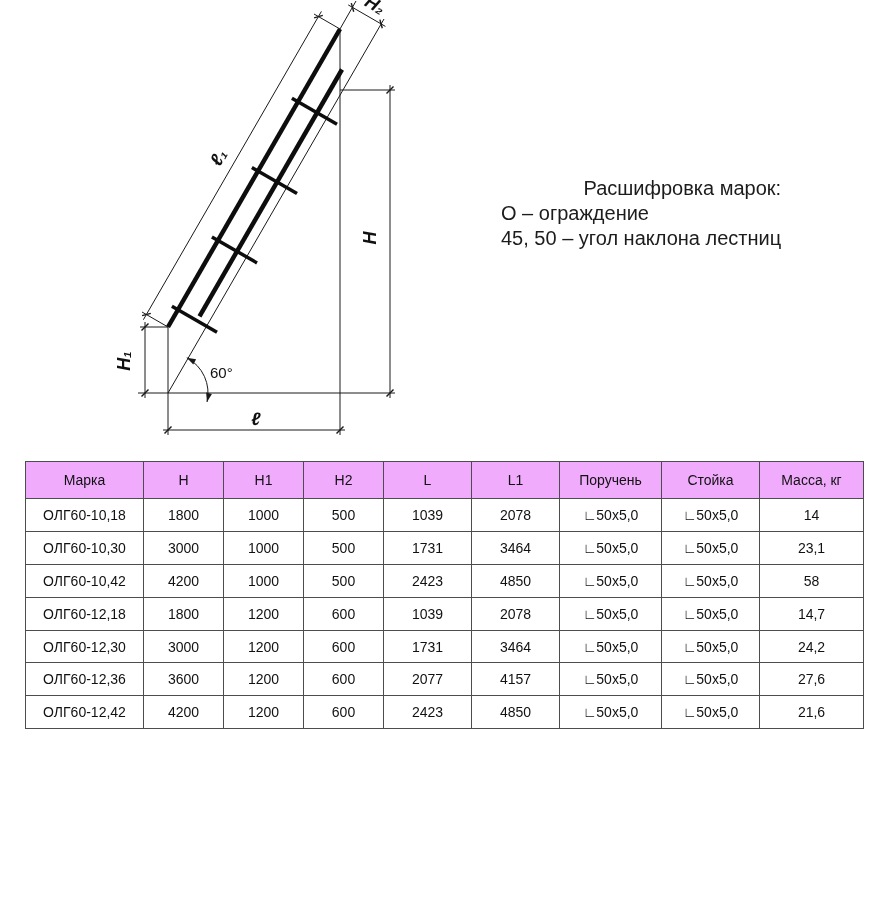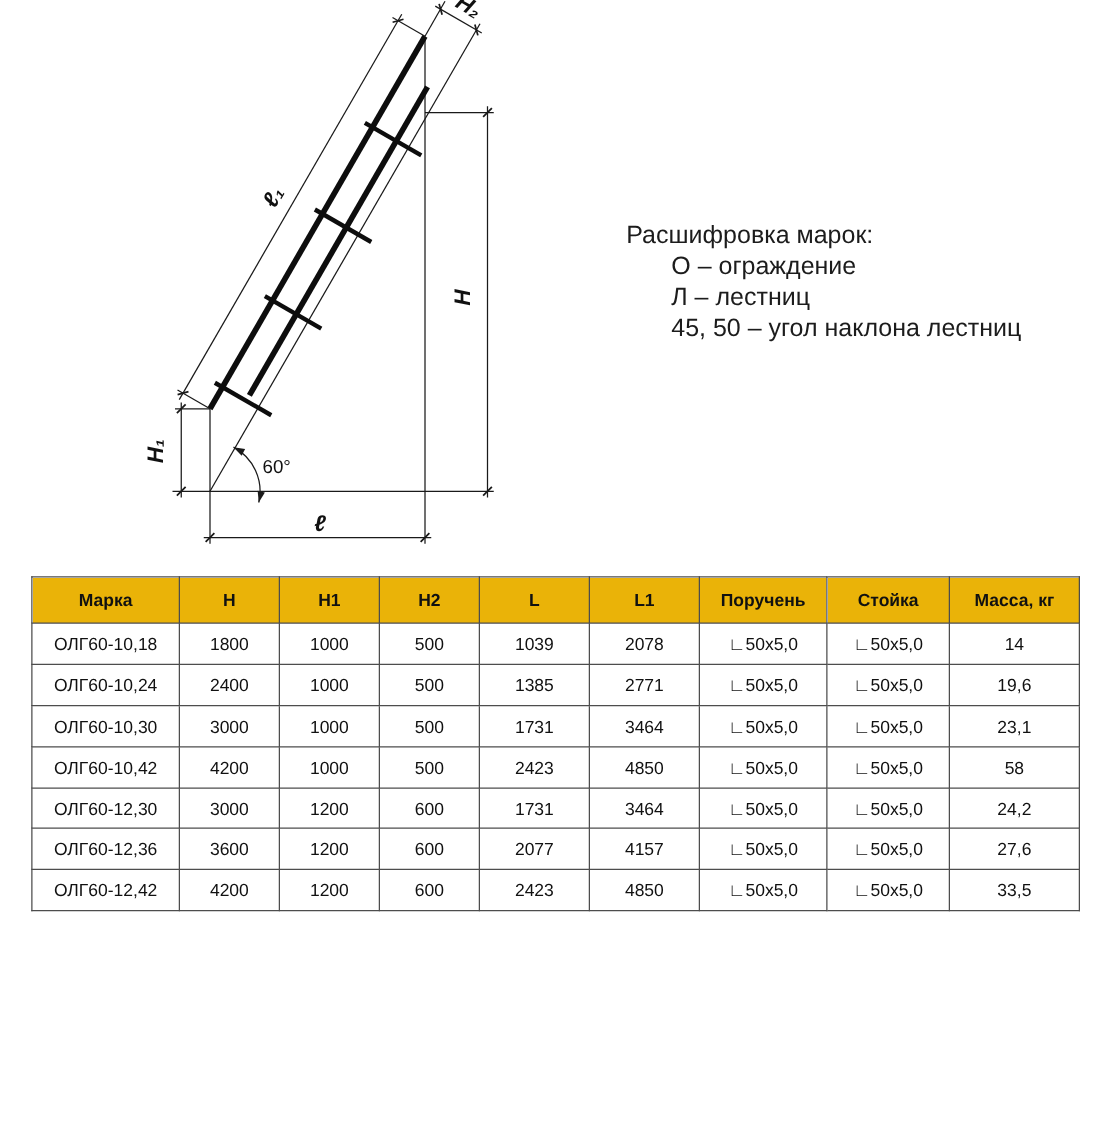--- a/index.html
+++ b/index.html
@@ -11,28 +11,28 @@
   .diagram .thin{stroke:#1a1a1a;stroke-width:1;fill:none;}
   .diagram .thick{stroke:#0d0d0d;stroke-width:4.5;fill:none;}
   .diagram .bar{stroke:#0d0d0d;stroke-width:3.5;fill:none;}
   .diagram .tick{stroke:#1a1a1a;stroke-width:1.4;fill:none;}
   .diagram text{fill:#111;}
   .dim-label{font-family:"Liberation Sans",sans-serif;font-style:italic;font-weight:bold;font-size:18px;}
   .angle-label{font-family:"Liberation Sans",sans-serif;font-size:15px;}
 
   
   .legend{position:absolute;left:501px;top:176px;font-size:20px;line-height:25px;color:#1c1c1c;}
-  .legend .legend-title{margin:0 0 0 0;}
-  .legend div{white-space:nowrap;margin-left:36px;}
+  .legend .legend-title{margin:0 0 0 0;text-align:right;}
+  .legend div{white-space:nowrap;}
 
   
   .spec-table{position:absolute;left:25px;top:461px;width:838px;border-collapse:collapse;table-layout:fixed;}
   .spec-table th,.spec-table td{border:1px solid #4d4d4d;text-align:center;vertical-align:middle;
       font-size:14px;padding:0 2px;overflow:hidden;white-space:nowrap;}
-  .spec-table th{background:#eab308;font-weight:bold;height:36px;}
+  .spec-table th{background:#f0abfc;font-weight:normal;height:36px;}
   .spec-table td{height:31.9px;font-weight:normal;}
 </style>
 </head>
 <body>
 
 <div class="page">
 
   <svg class="diagram" viewBox="0 0 470 450" xmlns="http://www.w3.org/2000/svg">
 
     <line class="thin" x1="168" y1="393" x2="384" y2="19"></line>
@@ -83,21 +83,20 @@
 
     <path class="thin" d="M 207 402 A 40 40 0 0 0 186.8 357.7"></path>
     <path fill="#1a1a1a" d="M 186.8 357.7 L 193.3 364.5 L 196.1 359.2 Z"></path>
     <path fill="#1a1a1a" d="M 207 402 L 211.9 393.9 L 206.1 392.5 Z"></path>
     <text class="angle-label" x="210" y="378">60°</text>
   </svg>
 
   <div class="legend">
     <div class="legend-title">Расшифровка марок:</div>
     <div>О – ограждение</div>
-    <div>Л – лестниц</div>
     <div>45, 50 – угол наклона лестниц</div>
   </div>
 
   <table class="spec-table">
     <colgroup>
         <col style="width: 118px;">
         <col style="width: 80px;">
         <col style="width: 80px;">
         <col style="width: 80px;">
         <col style="width: 88px;">
@@ -125,31 +124,20 @@
           <td>1800</td>
           <td>1000</td>
           <td>500</td>
           <td>1039</td>
           <td>2078</td>
           <td>∟50x5,0</td>
           <td>∟50x5,0</td>
           <td>14</td>
         </tr>
         <tr>
-          <td>ОЛГ60-10,24</td>
-          <td>2400</td>
-          <td>1000</td>
-          <td>500</td>
-          <td>1385</td>
-          <td>2771</td>
-          <td>∟50x5,0</td>
-          <td>∟50x5,0</td>
-          <td>19,6</td>
-        </tr>
-        <tr>
           <td>ОЛГ60-10,30</td>
           <td>3000</td>
           <td>1000</td>
           <td>500</td>
           <td>1731</td>
           <td>3464</td>
           <td>∟50x5,0</td>
           <td>∟50x5,0</td>
           <td>23,1</td>
         </tr>
@@ -158,20 +146,31 @@
           <td>4200</td>
           <td>1000</td>
           <td>500</td>
           <td>2423</td>
           <td>4850</td>
           <td>∟50x5,0</td>
           <td>∟50x5,0</td>
           <td>58</td>
         </tr>
         <tr>
+          <td>ОЛГ60-12,18</td>
+          <td>1800</td>
+          <td>1200</td>
+          <td>600</td>
+          <td>1039</td>
+          <td>2078</td>
+          <td>∟50x5,0</td>
+          <td>∟50x5,0</td>
+          <td>14,7</td>
+        </tr>
+        <tr>
           <td>ОЛГ60-12,30</td>
           <td>3000</td>
           <td>1200</td>
           <td>600</td>
           <td>1731</td>
           <td>3464</td>
           <td>∟50x5,0</td>
           <td>∟50x5,0</td>
           <td>24,2</td>
         </tr>
@@ -188,18 +187,18 @@
         </tr>
         <tr>
           <td>ОЛГ60-12,42</td>
           <td>4200</td>
           <td>1200</td>
           <td>600</td>
           <td>2423</td>
           <td>4850</td>
           <td>∟50x5,0</td>
           <td>∟50x5,0</td>
-          <td>33,5</td>
+          <td>21,6</td>
         </tr>
       </tbody>
   </table>
 
 </div>
 
 </body></html>

